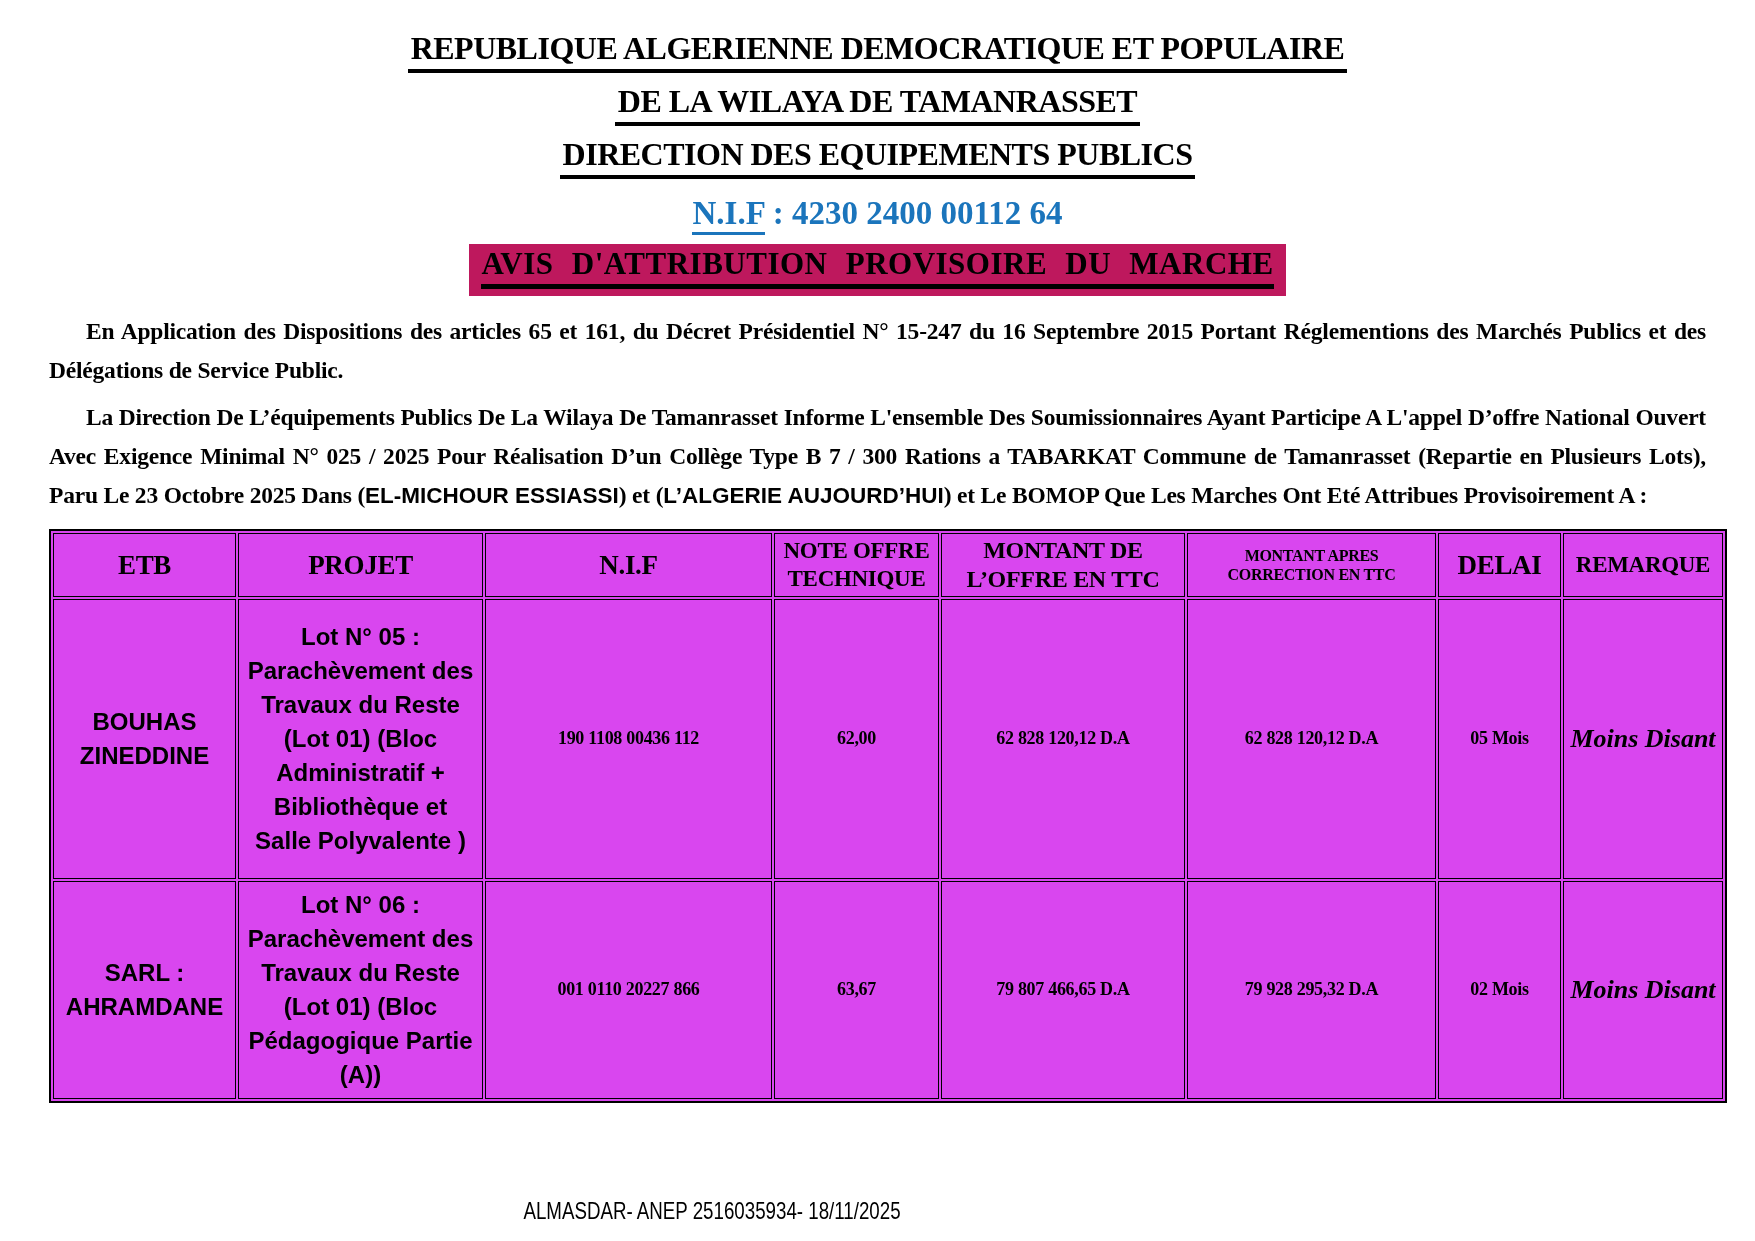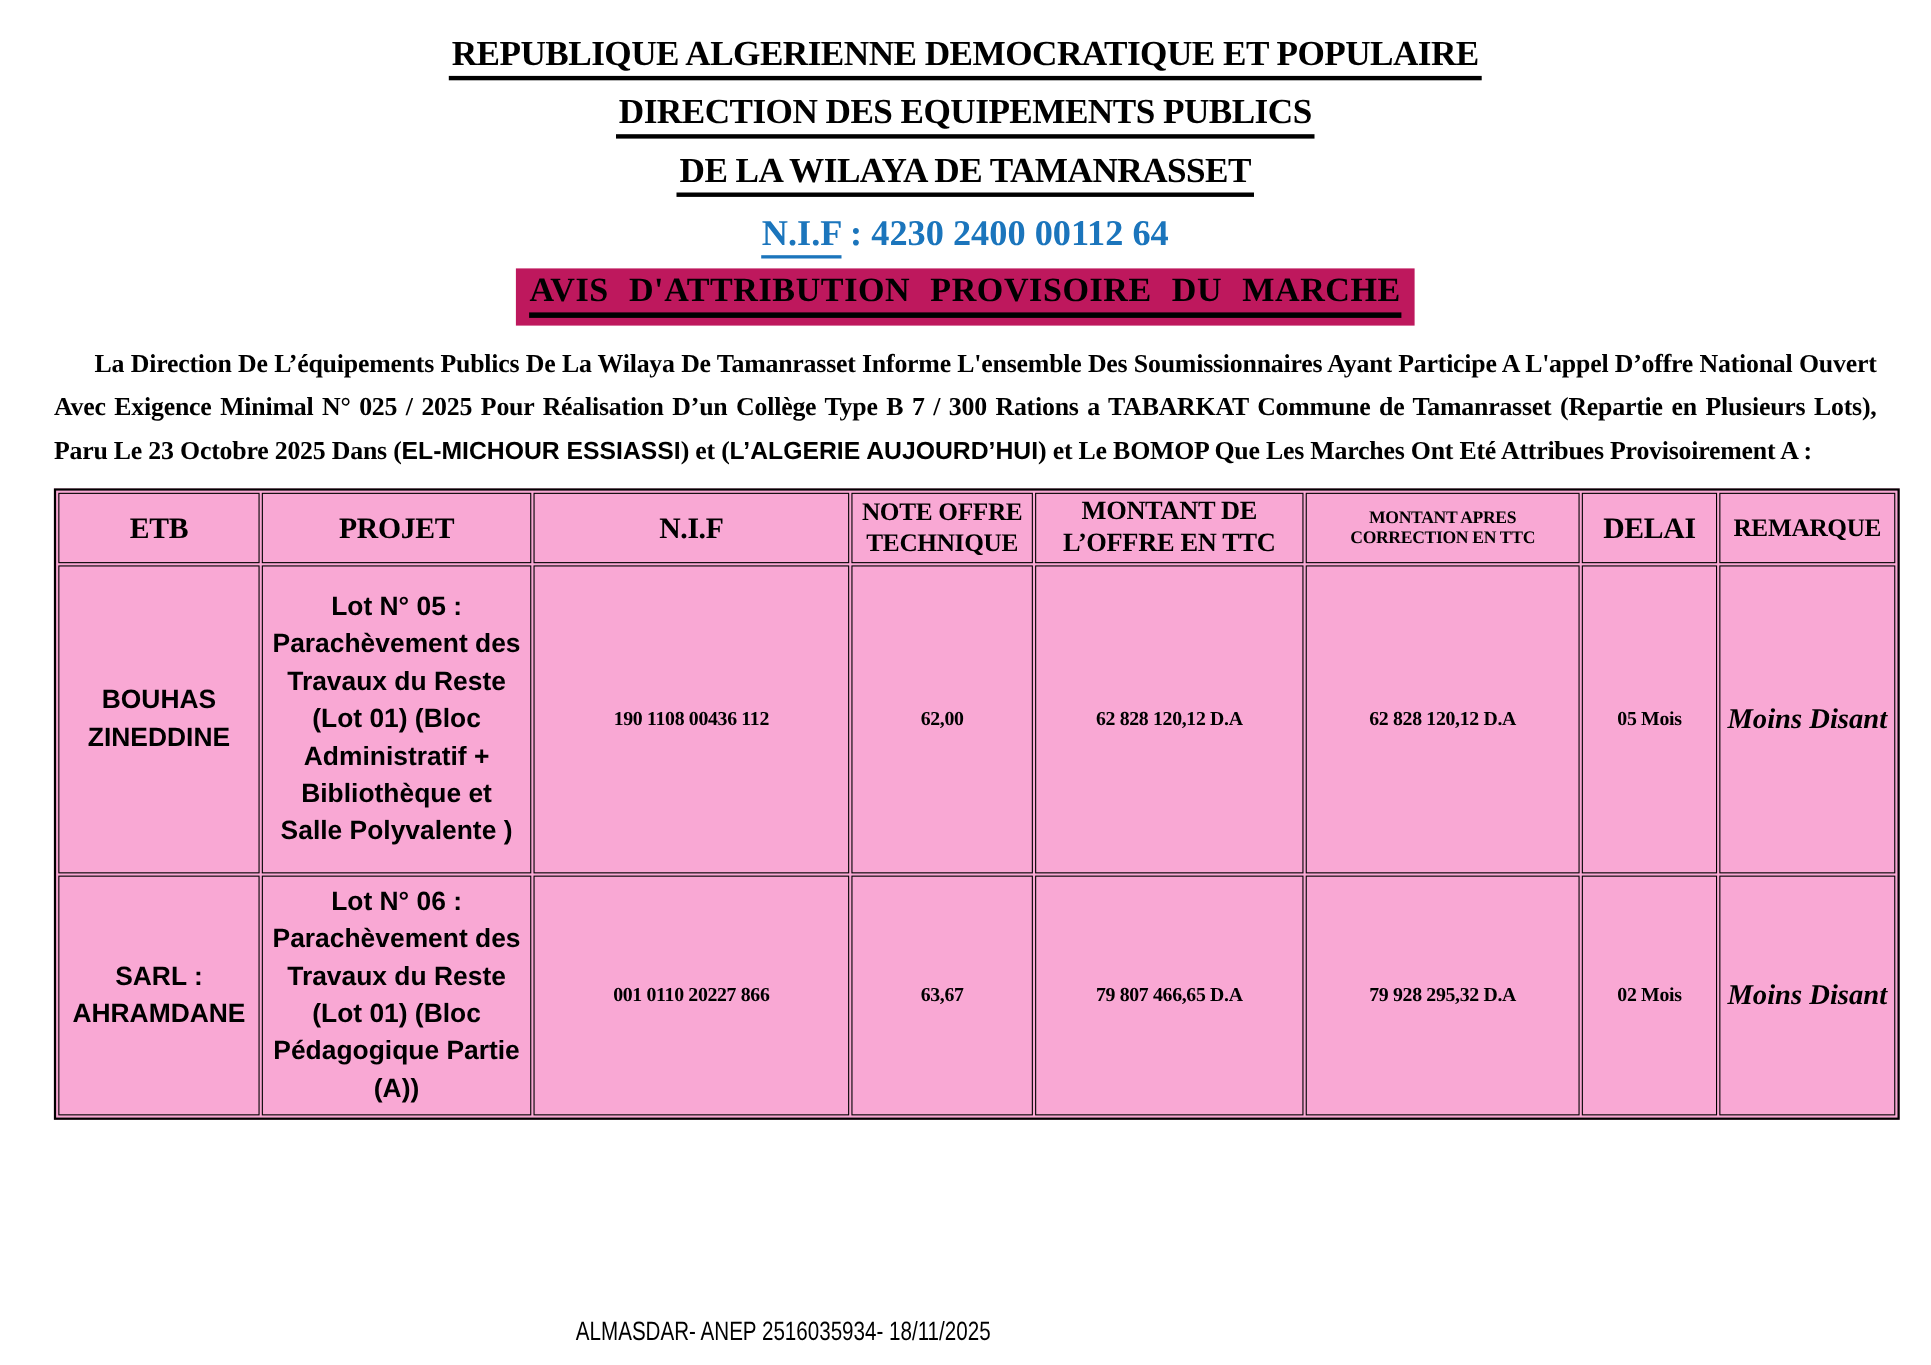--- a/index.html
+++ b/index.html
@@ -67,21 +67,21 @@
   }
 
   
   table.avis {
     border-collapse: separate;
     border-spacing: 2px;
     border: 2px solid #000;
     table-layout: fixed;
     width: 1660px;
     margin-top: 6px;
-    background: #f9a8d4;
+    background: #d946ef;
   }
   table.avis th, table.avis td {
     border: 1px solid #000;
     text-align: center;
     vertical-align: middle;
     font-weight: bold;
     padding: 2px 4px;
     overflow: hidden;
   }
   table.avis th {
@@ -121,37 +121,38 @@
 </head>
 <body>
 
 <div class="page">
 
   <div class="doc-header">
     <div class="h-line">
       <span class="u">REPUBLIQUE ALGERIENNE DEMOCRATIQUE ET POPULAIRE</span>
     </div>
     <div class="h-line">
-      <span class="u">DIRECTION  DES EQUIPEMENTS PUBLICS</span>
+      <span class="u">DE LA WILAYA DE TAMANRASSET</span>
     </div>
     <div class="h-line">
-      <span class="u">DE LA WILAYA DE TAMANRASSET</span>
+      <span class="u">DIRECTION  DES EQUIPEMENTS PUBLICS</span>
     </div>
   </div>
 
   <div class="nif-line">
     <span class="nif-label">N.I.F</span><span> : </span><span>4230 2400 00112 64</span>
   </div>
 
   <div class="title-line">
     <span class="title-band">
       <span class="title-text">AVIS  D'ATTRIBUTION  PROVISOIRE  DU  MARCHE</span>
     </span>
   </div>
 
+  <p class="par">En Application des Dispositions des articles 65 et 161, du Décret Présidentiel N° 15-247 du 16 Septembre 2015 Portant Réglementions des Marchés Publics et des Délégations de Service Public.</p>
 
   <p class="par second"><span>La Direction De L’équipements Publics De La Wilaya De Tamanrasset Informe L'ensemble Des Soumissionnaires Ayant Participe A L'appel D’offre National Ouvert Avec Exigence Minimal  N° 025 / 2025 Pour Réalisation D’un Collège Type B 7 / 300 Rations a TABARKAT Commune de Tamanrasset (Repartie en Plusieurs Lots), Paru Le 23 Octobre 2025 Dans (</span><span class="sans">EL-MICHOUR  ESSIASSI</span><span>) et (</span><span class="sans">L’ALGERIE AUJOURD’HUI</span><span>) et Le BOMOP Que Les Marches Ont Eté Attribues Provisoirement A :</span></p>
 
   <table class="avis">
     <colgroup>
       <col style="width:183px">
         <col style="width:245px">
         <col style="width:287px">
         <col style="width:165px">
       <col style="width:244px">

